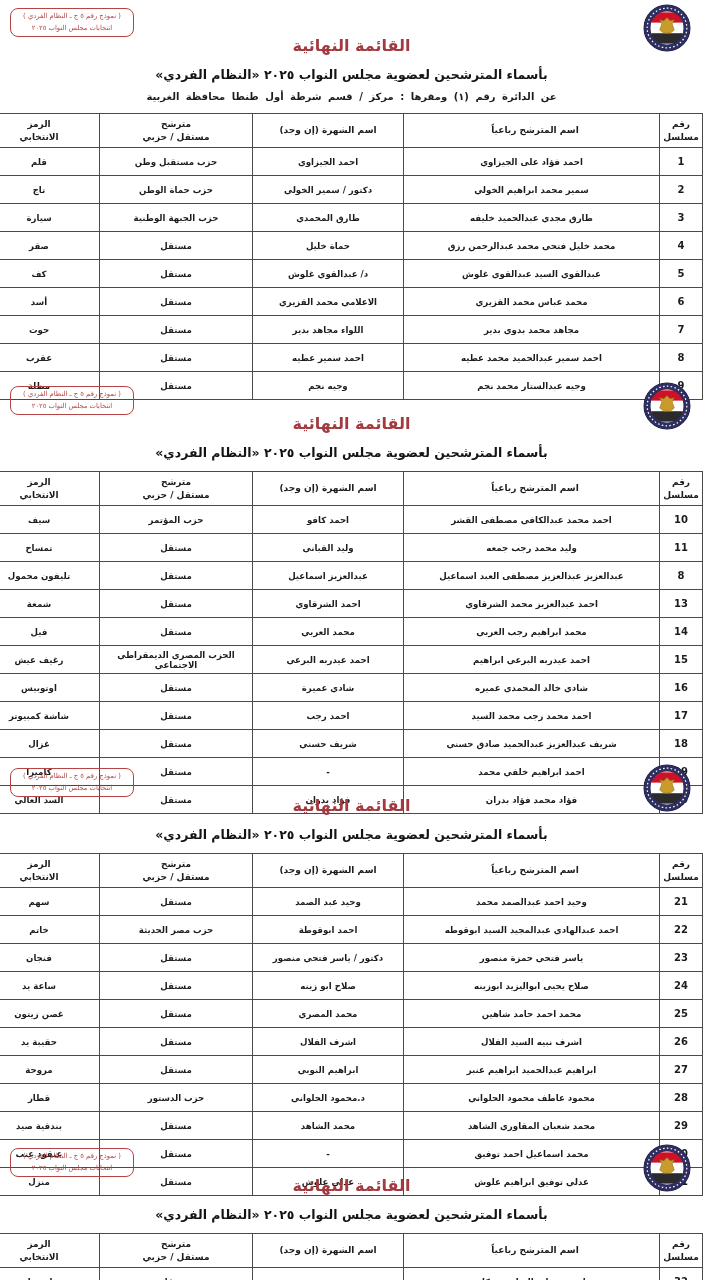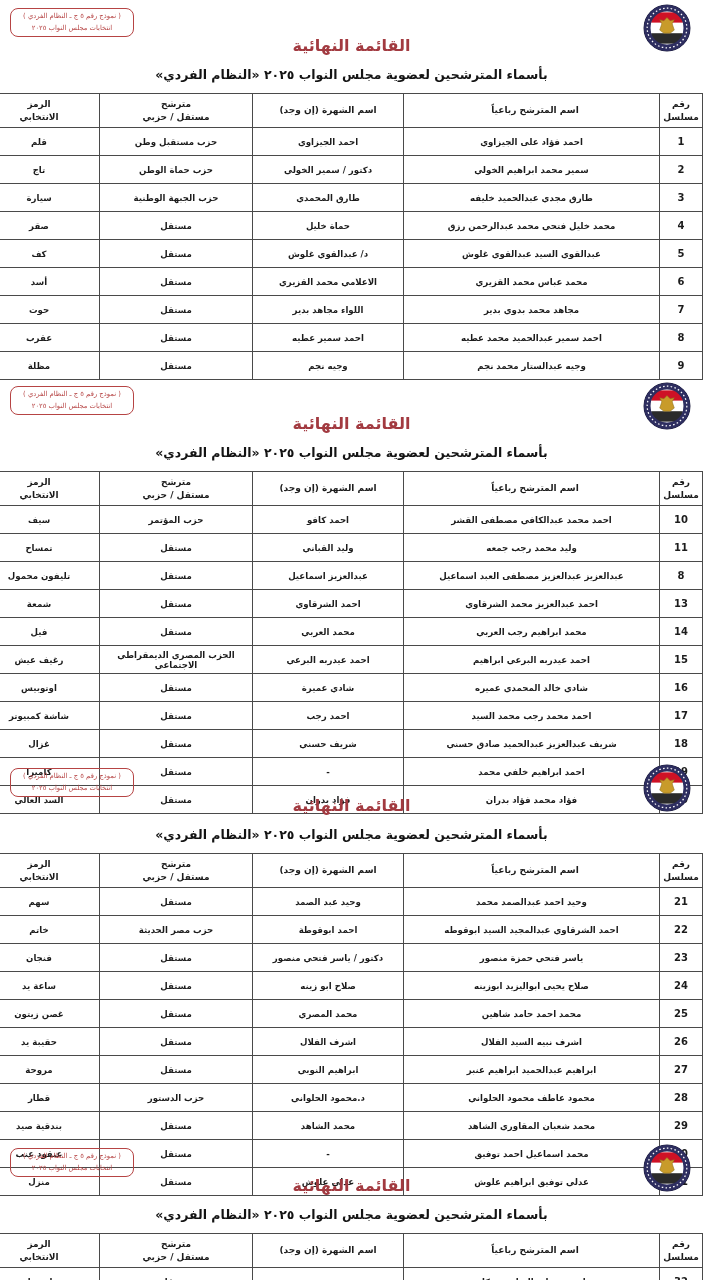--- a/index.html
+++ b/index.html
@@ -67,20 +67,21 @@
         <rect x="8" y="8" width="30" height="10" fill="#ce1126"></rect>
         <rect x="8" y="18" width="30" height="10" fill="#ffffff"></rect>
         <rect x="8" y="28" width="30" height="10" fill="#2b2b2b"></rect>
         <path d="M23 13 l3 3 l4 -1 l-2 4 l2 6 l-4 3 h-6 l-4 -3 l2 -6 l-2 -4 l4 1 z" fill="#c89b2a" stroke="#8a6d1d" stroke-width="0.5"></path>
         <circle cx="23" cy="23" r="19" fill="none" stroke="#2e2e60" stroke-width="6"></circle>
         <circle cx="23" cy="23" r="19" fill="none" stroke="#ffffff" stroke-width="1.2" stroke-dasharray="1.5 2.2"></circle>
       </svg>
     </div>
     <h1 class="title">القائمة النهائية</h1>
     <h2 class="subtitle">بأسماء المترشحين لعضوية مجلس النواب ٢٠٢٥ «النظام الفردي»</h2>
+    <div class="district">عن الدائرة رقم (١)   ومقرها : مركز / قسم شرطة أول طنطا   محافظة الغربية</div>
     <table class="list-table">
       <thead>
         <tr>
           <th class="col-serial">رقم
 مسلسل</th>
           <th class="col-name">اسم المترشح رباعياً</th>
           <th class="col-shohra">اسم الشهرة (إن وجد)</th>
           <th class="col-party">مترشح
 مستقل / حزبي</th>
           <th class="col-symbol">الرمز
@@ -327,21 +328,21 @@
   <tr>
     <td class="col-serial">21</td>
     <td class="col-name">وحيد احمد عبدالصمد محمد</td>
     <td class="col-shohra">وحيد عبد الصمد</td>
     <td class="col-party">مستقل</td>
     <td class="col-symbol">سهم</td>
   </tr>
 
   <tr>
     <td class="col-serial">22</td>
-    <td class="col-name">احمد الشرقاوي عبدالمجيد السيد ابوقوطه</td>
+    <td class="col-name">احمد عبدالهادي عبدالمجيد السيد ابوقوطه</td>
     <td class="col-shohra">احمد ابوقوطة</td>
     <td class="col-party">حزب مصر الحديثة</td>
     <td class="col-symbol">خاتم</td>
   </tr>
 
   <tr>
     <td class="col-serial">23</td>
     <td class="col-name">ياسر فتحي حمزة منصور</td>
     <td class="col-shohra">دكتور / ياسر فتحي منصور</td>
     <td class="col-party">مستقل</td>

